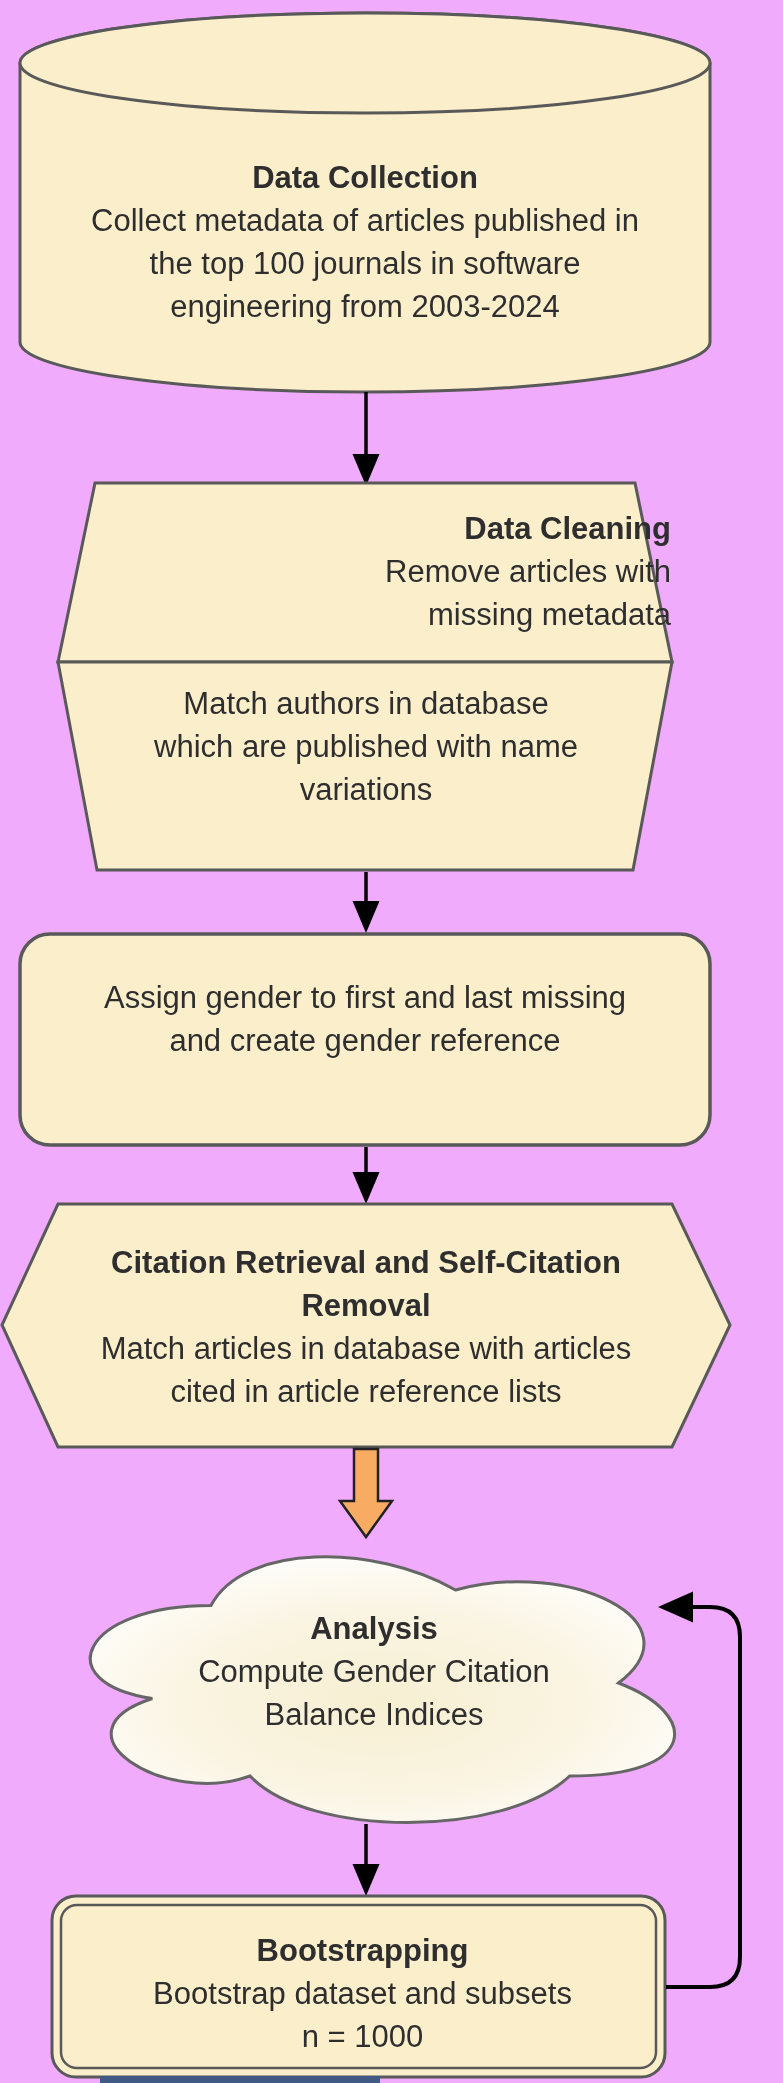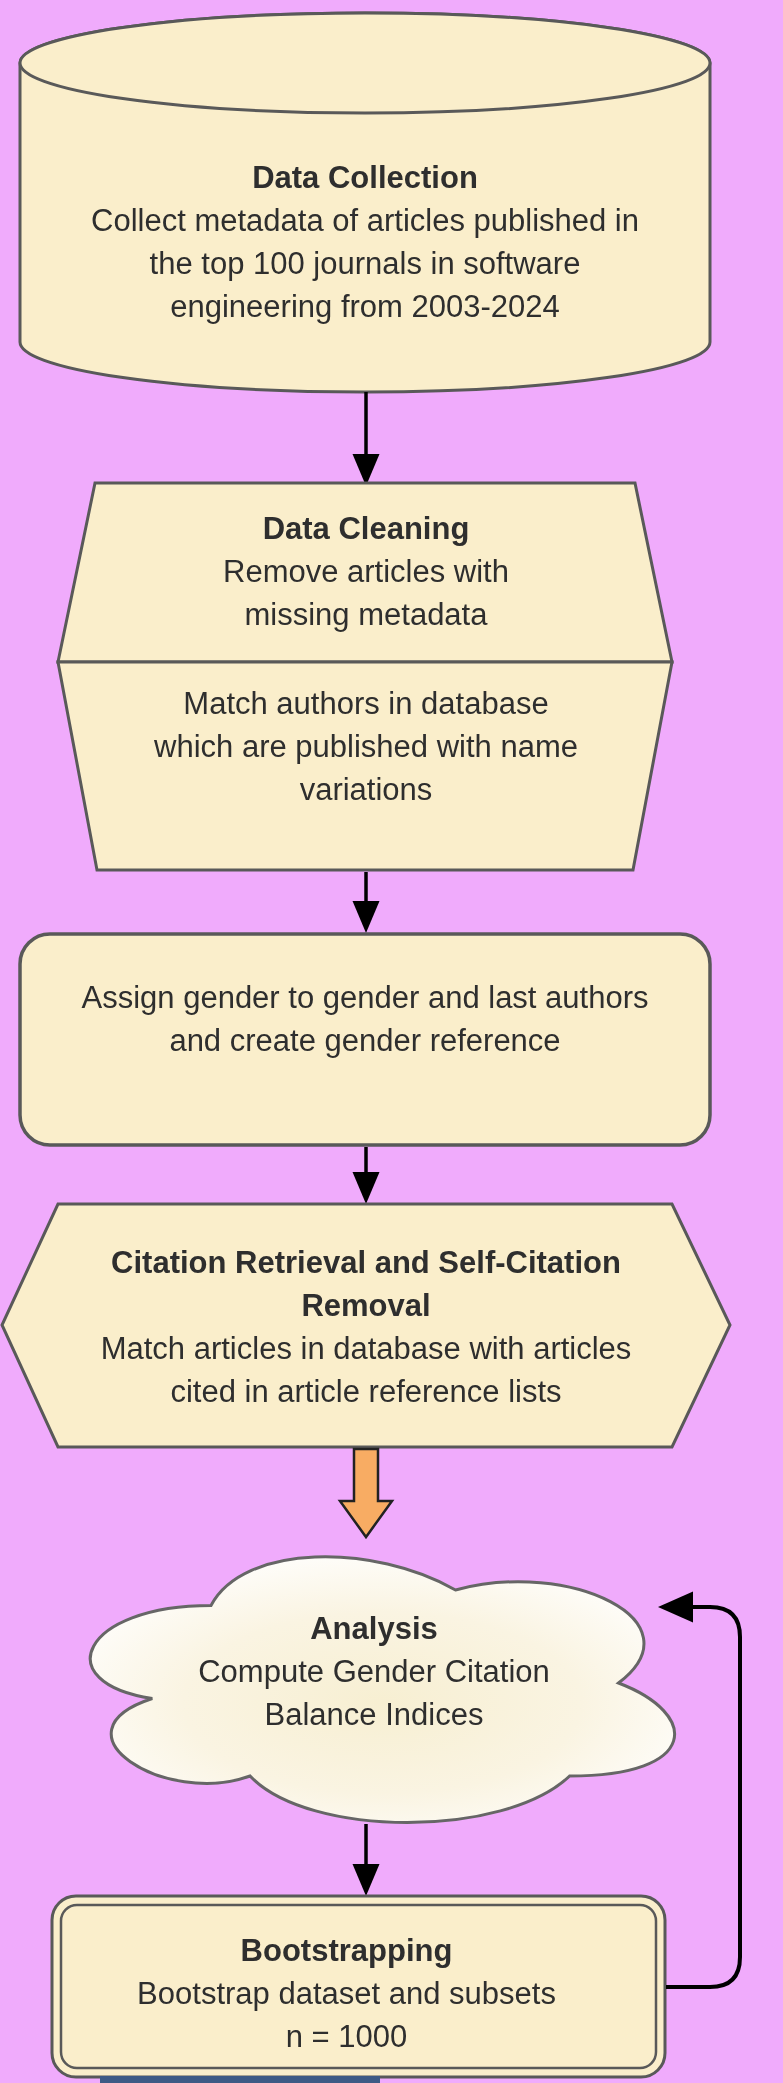--- a/index.html
+++ b/index.html
@@ -5,26 +5,26 @@
   html,body{margin:0;padding:0;background:#ffffff;}
   .canvas{
     position:relative;width:783px;height:2083px;background:#f0abfc;
     font-family:Liberation Sans, sans-serif;color:#2e2e2e;overflow:hidden;
   }
   .shape-layer{position:absolute;left:0;top:0;width:783px;height:2083px;}
   .label{position:absolute;text-align:center;font-size:31px;line-height:43px;}
   .label div{white-space:nowrap;}
   .label .t{font-weight:bold;}
   #lbl-collection{left:20px;top:156px;width:690px;}
-  #lbl-cleaning{left:61px;top:507px;width:610px;}
+  #lbl-cleaning{left:61px;top:507px;width:610px;text-align:right;}
   #lbl-disambigation{left:61px;top:682px;width:610px;}
   #lbl-gender{left:20px;top:976px;width:690px;}
   #lbl-citation{left:81px;top:1241px;width:570px;}
   #lbl-analysis{left:48px;top:1607px;width:652px;}
-  #lbl-bootstrap{left:40px;top:1929px;width:613px;}
+  #lbl-bootstrap{left:56px;top:1929px;width:613px;}
 </style>
 </head>
 <body>
 
 <div class="canvas">
 
   <svg class="shape-layer" width="783" height="2083" viewBox="0 0 783 2083" xmlns="http://www.w3.org/2000/svg">
     <defs>
       <radialGradient id="cloudGrad" cx="0.5" cy="0.55" r="0.62">
         <stop offset="0%" stop-color="#F7EFD2"></stop>
@@ -101,21 +101,21 @@
     <div>missing metadata</div>
   </div>
 
   <div class="label" id="lbl-disambigation">
     <div>Match authors in database</div>
     <div>which are published with name</div>
     <div>variations</div>
   </div>
 
   <div class="label" id="lbl-gender">
-    <div>Assign gender to gender and last authors</div>
+    <div>Assign gender to first and last missing</div>
     <div>and create gender reference</div>
   </div>
 
   <div class="label" id="lbl-citation">
     <div class="t">Citation Retrieval and Self-Citation</div>
     <div class="t">Removal</div>
     <div>Match articles in database with articles</div>
     <div>cited in article reference lists</div>
   </div>
 

